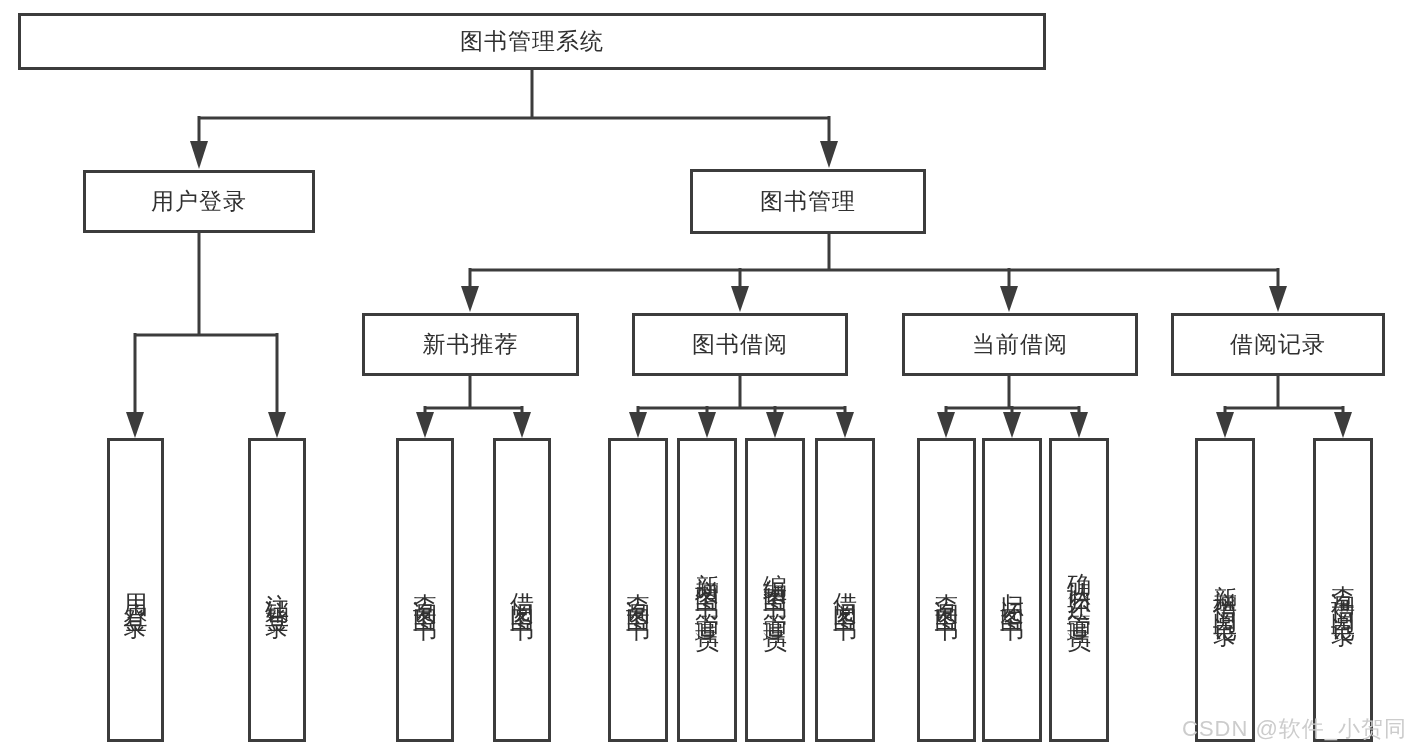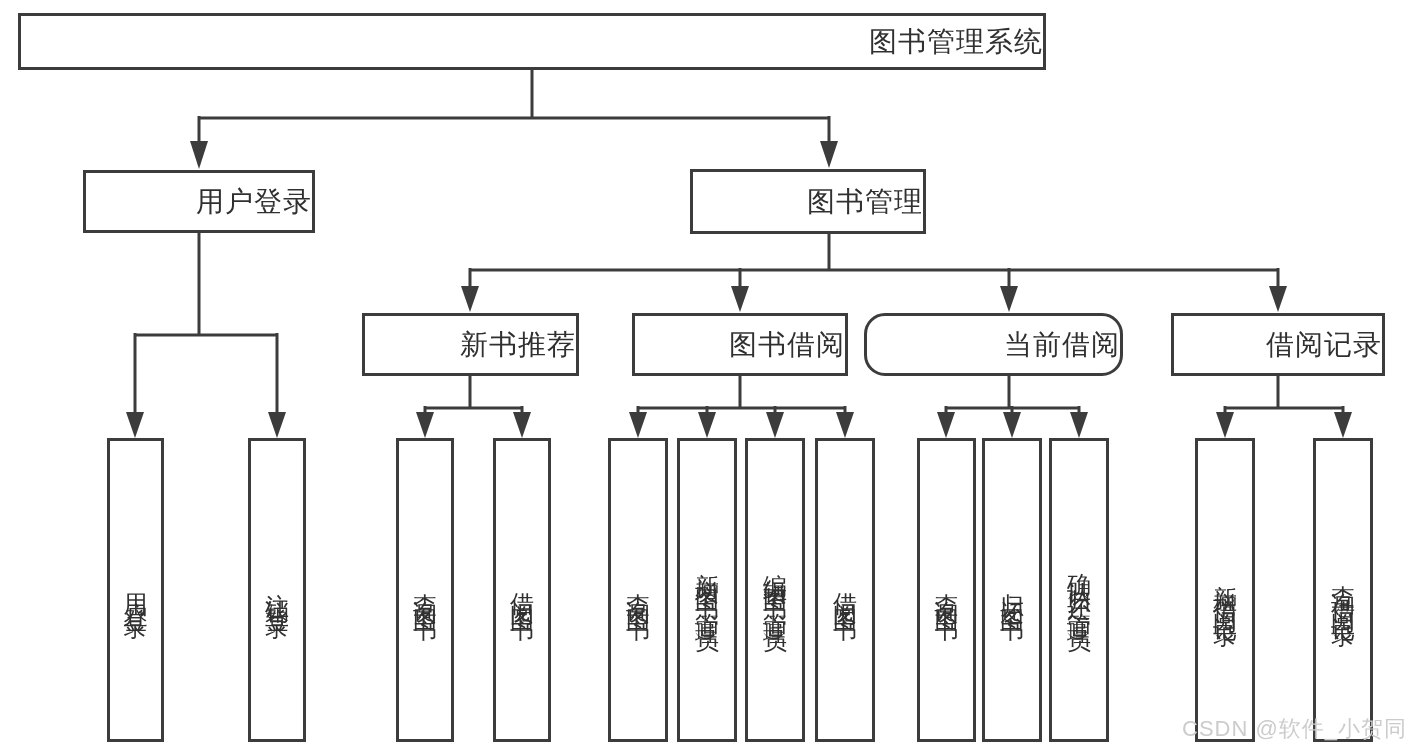--- a/index.html
+++ b/index.html
@@ -20,21 +20,21 @@
     position: absolute;
     box-sizing: border-box;
     background: #ffffff;
     border: 3px solid #3c3c3c;
     color: #303030;
     display: flex;
     align-items: center;
     justify-content: center;
     z-index: 2;
   }
-  .hbox { font-size: 28px; letter-spacing: 1px; justify-content: flex-end; }
+  .hbox { font-size: 23px; letter-spacing: 1px; }
   .vbox { font-size: 24px; }
   .vbox .vtext {
     writing-mode: vertical-rl;
     text-orientation: upright;
     letter-spacing: 8px;
     line-height: 1;
     white-space: nowrap;
   }
   .watermark {
     position: absolute;
@@ -109,21 +109,21 @@
   <div class="node hbox" style="left:690px; top:169px; width:236px; height:65px;">
     <span>图书管理</span>
   </div>
 
   <div class="node hbox" style="left:362px; top:313px; width:217px; height:63px;">
     <span>新书推荐</span>
   </div>
   <div class="node hbox" style="left:632px; top:313px; width:216px; height:63px;">
     <span>图书借阅</span>
   </div>
-  <div class="node hbox" style="left:864px; top:313px; width:259px; height:63px;border-radius:21px;">
+  <div class="node hbox" style="left:902px; top:313px; width:236px; height:63px;">
     <span>当前借阅</span>
   </div>
   <div class="node hbox" style="left:1171px; top:313px; width:214px; height:63px;">
     <span>借阅记录</span>
   </div>
 
   <div class="node vbox" style="left:107px; top:438px; width:57px; height:304px;">
     <span class="vtext">用户登录</span>
   </div>
   <div class="node vbox" style="left:248px; top:438px; width:58px; height:304px;">

